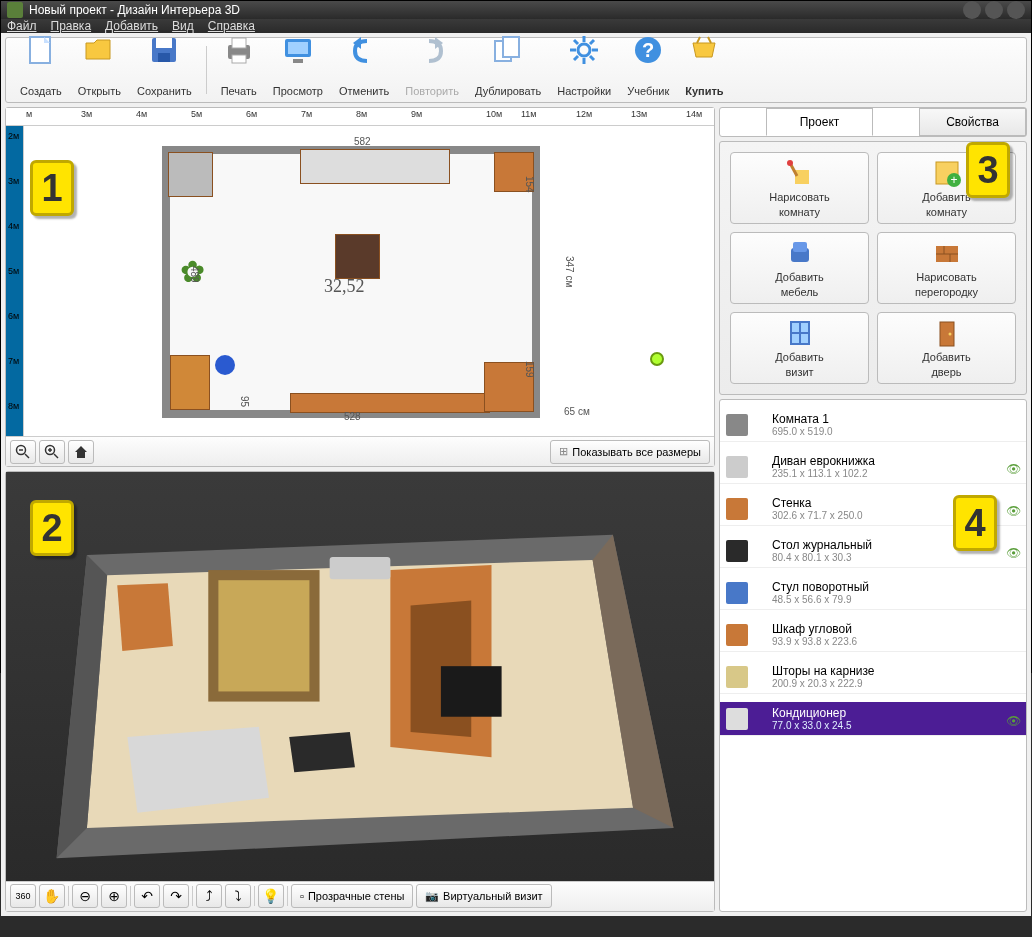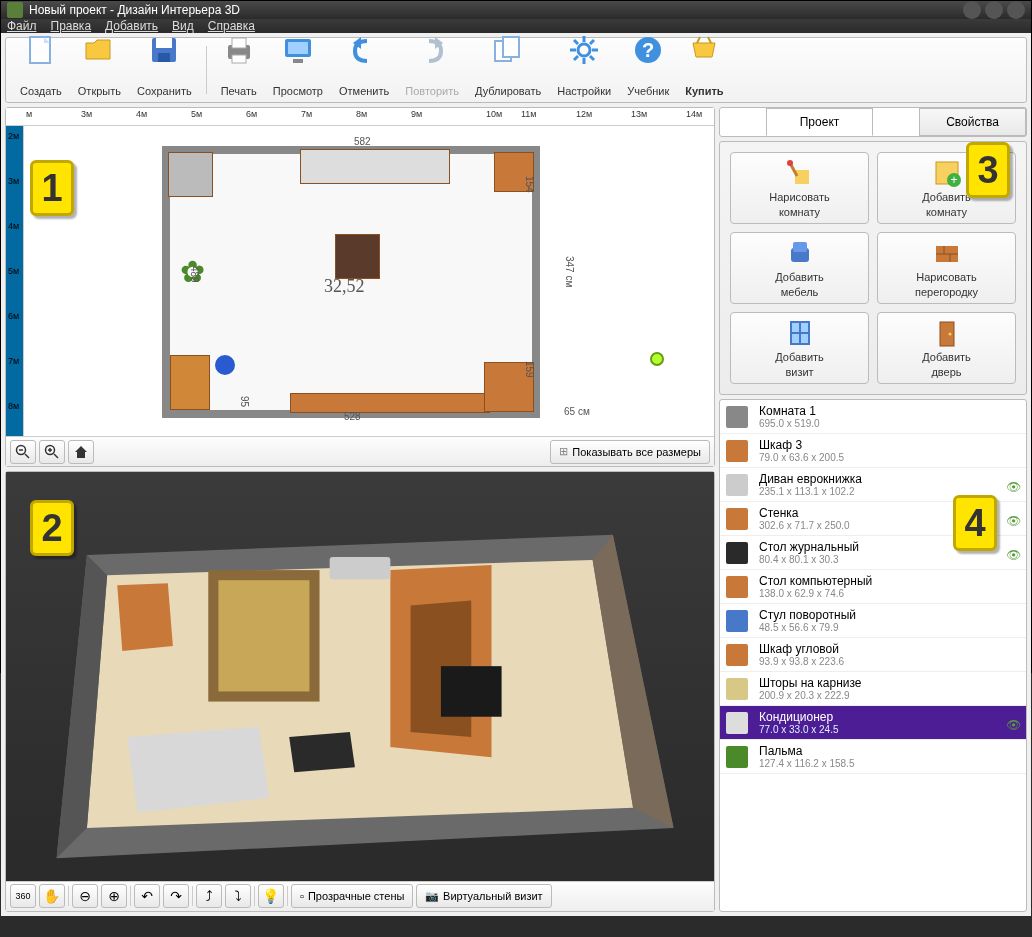--- a/index.html
+++ b/index.html
@@ -39,21 +39,21 @@
 .view3d-controls { height: 30px; background: linear-gradient(#fdfdfd,#eee); border-top: 1px solid #ccc; display: flex; align-items: center; padding: 0 4px; gap: 3px; }
 .tabs-pane { height: 30px; }
 .tabs { display: flex; height: 28px; }
 .tab { flex: 1; background: linear-gradient(#f8f8f8,#e8e8e8); border: 1px solid #bbb; display: flex; align-items: center; justify-content: center; font-size: 12px; cursor: pointer; margin-left: 46px; }
 .tab.active { background: #fff; border-bottom: 1px solid #fff; }
 .actions-pane { padding: 10px; background: linear-gradient(#f4f4f4,#ececec); }
 .action-grid { display: grid; grid-template-columns: 1fr 1fr; gap: 8px; }
 .action-btn { height: 72px; background: linear-gradient(#fdfdfd,#efefef); border: 1px solid #bbb; border-radius: 4px; display: flex; flex-direction: column; align-items: center; justify-content: center; cursor: pointer; font-size: 11px; color: #333; gap: 3px; }
 .action-btn .aico { width: 30px; height: 30px; }
 .list-pane { flex: 1; overflow-y: auto; display: flex; flex-direction: column; }
-.list-item { display: flex; align-items: center; padding: 4px 6px; border-bottom: 1px solid #eee; cursor: pointer; gap: 11px; }
+.list-item { display: flex; align-items: center; padding: 4px 6px; border-bottom: 1px solid #eee; cursor: pointer; gap: 24px; margin-top: 8px; }
 .list-item.selected { background: #4c1d95; color: #fff; }
 .list-item .thumb { width: 22px; height: 22px; background: #ddd; border-radius: 2px; flex-shrink: 0; }
 .list-item .info { flex: 1; display: flex; flex-direction: column; }
 .list-item .name { font-size: 12px; }
 .list-item .dims { font-size: 10px; color: #888; }
 .list-item.selected .dims { color: #e0f0ff; }
 .eye { width: 14px; height: 10px; color: #5a9e3a; font-size: 12px; }
 .annotation { position: absolute; width: 44px; height: 56px; background: #ffe400; border: 3px solid #c0a800; border-radius: 6px; display: flex; align-items: center; justify-content: center; font-size: 38px; font-weight: bold; color: #333; font-family: Arial; z-index: 100; box-shadow: 3px 3px 2px rgba(0,0,0,0.3); }
 .furniture { position: absolute; background: #c87838; border: 1px solid #8a5020; }
 </style>
@@ -381,27 +381,20 @@
         </div>
         <div class="pane list-pane" id="obj-list">
             <div class="list-item">
               <div class="thumb" style="background: rgb(136, 136, 136);"></div>
               <div class="info">
                 <div class="name">Комната 1</div>
                 <div class="dims">695.0 x 519.0</div>
               </div>
             </div>
             <div class="list-item">
-              <div class="thumb" style="background: rgb(200, 120, 56);"></div>
-              <div class="info">
-                <div class="name">Шкаф 3</div>
-                <div class="dims">79.0 x 63.6 x 200.5</div>
-              </div>
-            </div>
-            <div class="list-item">
               <div class="thumb" style="background: rgb(204, 204, 204);"></div>
               <div class="info">
                 <div class="name">Диван еврокнижка</div>
                 <div class="dims">235.1 x 113.1 x 102.2</div>
               </div>
               <div class="eye">👁</div>
             </div>
             <div class="list-item">
               <div class="thumb" style="background: rgb(200, 120, 56);"></div>
               <div class="info">
@@ -412,27 +405,20 @@
             </div>
             <div class="list-item">
               <div class="thumb" style="background: rgb(42, 42, 42);"></div>
               <div class="info">
                 <div class="name">Стол журнальный</div>
                 <div class="dims">80.4 x 80.1 x 30.3</div>
               </div>
               <div class="eye">👁</div>
             </div>
             <div class="list-item">
-              <div class="thumb" style="background: rgb(200, 120, 56);"></div>
-              <div class="info">
-                <div class="name">Стол компьютерный</div>
-                <div class="dims">138.0 x 62.9 x 74.6</div>
-              </div>
-            </div>
-            <div class="list-item">
               <div class="thumb" style="background: rgb(72, 120, 200);"></div>
               <div class="info">
                 <div class="name">Стул поворотный</div>
                 <div class="dims">48.5 x 56.6 x 79.9</div>
               </div>
             </div>
             <div class="list-item">
               <div class="thumb" style="background: rgb(200, 120, 56);"></div>
               <div class="info">
                 <div class="name">Шкаф угловой</div>
@@ -446,27 +432,20 @@
                 <div class="dims">200.9 x 20.3 x 222.9</div>
               </div>
             </div>
             <div class="list-item selected">
               <div class="thumb" style="background: rgb(221, 221, 221);"></div>
               <div class="info">
                 <div class="name">Кондиционер</div>
                 <div class="dims">77.0 x 33.0 x 24.5</div>
               </div>
               <div class="eye">👁</div>
-            </div>
-            <div class="list-item">
-              <div class="thumb" style="background: rgb(74, 138, 42);"></div>
-              <div class="info">
-                <div class="name">Пальма</div>
-                <div class="dims">127.4 x 116.2 x 158.5</div>
-              </div>
             </div>
           </div>
       </div>
     </div>
   </div>
 </div>
 
 <div class="annotation" style="left:30px;top:160px">1</div>
 <div class="annotation" style="left:30px;top:500px">2</div>
 <div class="annotation" style="right:22px;top:142px">3</div>

